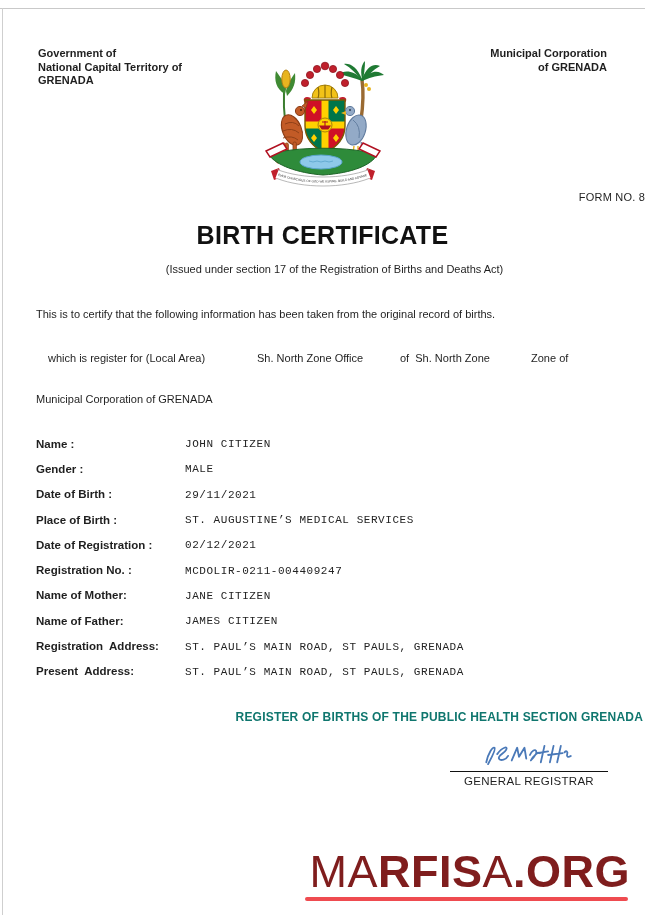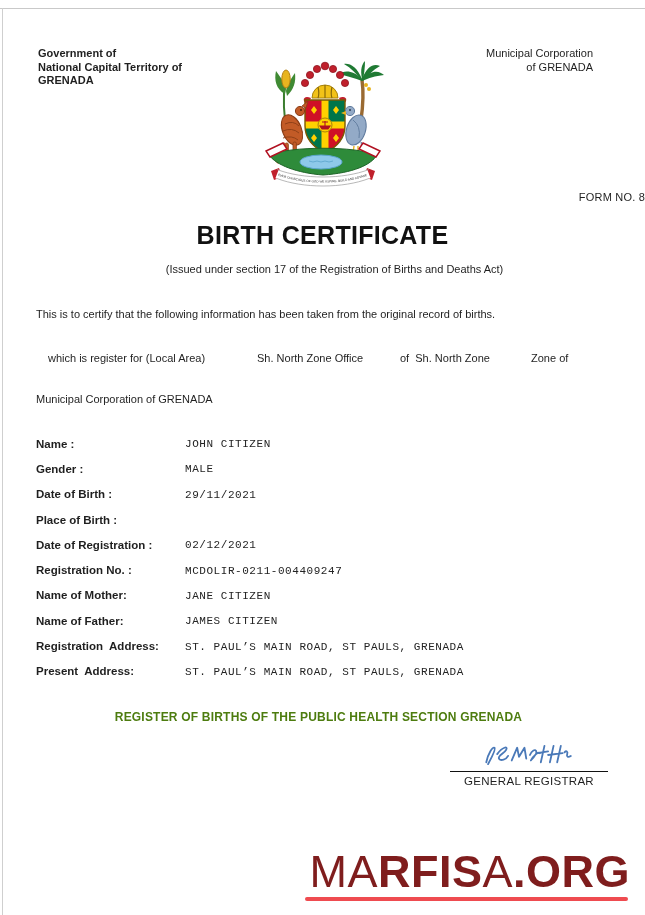--- a/index.html
+++ b/index.html
@@ -5,21 +5,21 @@
   html,body{margin:0;padding:0;}
   body{
     width:645px;height:915px;background:#ffffff;position:relative;
     font-family:"Liberation Sans","DejaVu Sans",sans-serif;color:#1f1f1f;
     overflow:hidden;
   }
   .edge-top{position:absolute;top:8px;left:0;width:645px;height:1px;background:#c9c9c9;}
   .edge-left{position:absolute;top:8px;left:2px;bottom:0;width:1px;background:#cfcfcf;}
 
   .hdr-left{position:absolute;left:38px;top:47px;font-weight:bold;font-size:11px;line-height:13.5px;}
-  .hdr-right{position:absolute;right:52px;top:47px;font-weight:normal;font-size:11px;line-height:13.5px;text-align:right;}
+  .hdr-right{position:absolute;right:38px;top:47px;font-weight:bold;font-size:11px;line-height:13.5px;text-align:right;}
 
   .emblem{position:absolute;left:50%;margin-left:-62px;top:58px;}
 
   .form-no{position:absolute;left:0;right:0;top:191px;text-align:right;font-size:11px;letter-spacing:.2px;}
   .title{position:absolute;left:0;right:0;top:221px;text-align:center;font-size:25px;font-weight:bold;letter-spacing:.3px;color:#111;}
   .subtitle{position:absolute;left:0;right:0;top:263px;text-align:center;font-size:11px;padding-left:24px;}
 
   .certify{position:absolute;left:36px;top:308px;font-size:11px;}
   .reg-line{position:absolute;left:12px;right:0;top:352px;font-size:11px;height:14px;}
   .reg-line span{position:absolute;white-space:pre;}
@@ -27,21 +27,21 @@
   .rl-office{left:245px;}
   .rl-of{left:388px;}
   .rl-zone{left:519px;}
   .reg-line2{position:absolute;left:36px;top:393px;font-size:11px;}
 
   .fields{position:absolute;left:36px;top:431px;right:30px;}
   .frow{display:flex;align-items:center;height:25.3px;}
   .flabel{width:149px;font-weight:bold;font-size:11.5px;white-space:pre;flex:0 0 149px;}
   .fvalue{font-family:"Liberation Mono","DejaVu Sans Mono",monospace;font-size:11px;letter-spacing:.55px;white-space:pre;color:#232323;padding-top:1px;}
 
-  .reg-heading{position:absolute;left:0;right:8px;top:710px;text-align:center;font-weight:bold;font-size:12px;letter-spacing:.2px;color:#4d7c0f;}
+  .reg-heading{position:absolute;left:0;right:2px;top:710px;text-align:right;font-weight:bold;font-size:12px;letter-spacing:.2px;color:#0f766e;}
 
   .sig-block{position:absolute;left:450px;top:741px;width:158px;}
   .sig-svg{display:block;margin:0 auto 2px auto;}
   .sig-line{border-top:1.6px solid #111;width:100%;height:0;}
   .sig-label{text-align:center;font-size:11.5px;margin-top:3px;letter-spacing:.3px;}
 
   .logo{position:absolute;top:849px;right:15px;font-size:45px;line-height:46px;color:#7f1d1d;letter-spacing:.5px;white-space:nowrap;}
   .logo .lt{font-weight:normal;}
   .logo .bd{font-weight:bold;}
   .logo-underline{position:absolute;top:897px;right:17px;width:323px;height:4px;background:#ef4b50;border-radius:2px;}
@@ -186,20 +186,21 @@
   <div class="frow">
     <span class="flabel">Gender :</span>
     <span class="fvalue">MALE</span>
   </div>
   <div class="frow">
     <span class="flabel">Date of Birth :</span>
     <span class="fvalue">29/11/2021</span>
   </div>
   <div class="frow">
     <span class="flabel">Place of Birth :</span>
+    <span class="fvalue">ST. AUGUSTINE’S MEDICAL SERVICES</span>
   </div>
   <div class="frow">
     <span class="flabel">Date of Registration :</span>
     <span class="fvalue">02/12/2021</span>
   </div>
   <div class="frow">
     <span class="flabel">Registration No. :</span>
     <span class="fvalue">MCDOLIR-0211-004409247</span>
   </div>
   <div class="frow">

